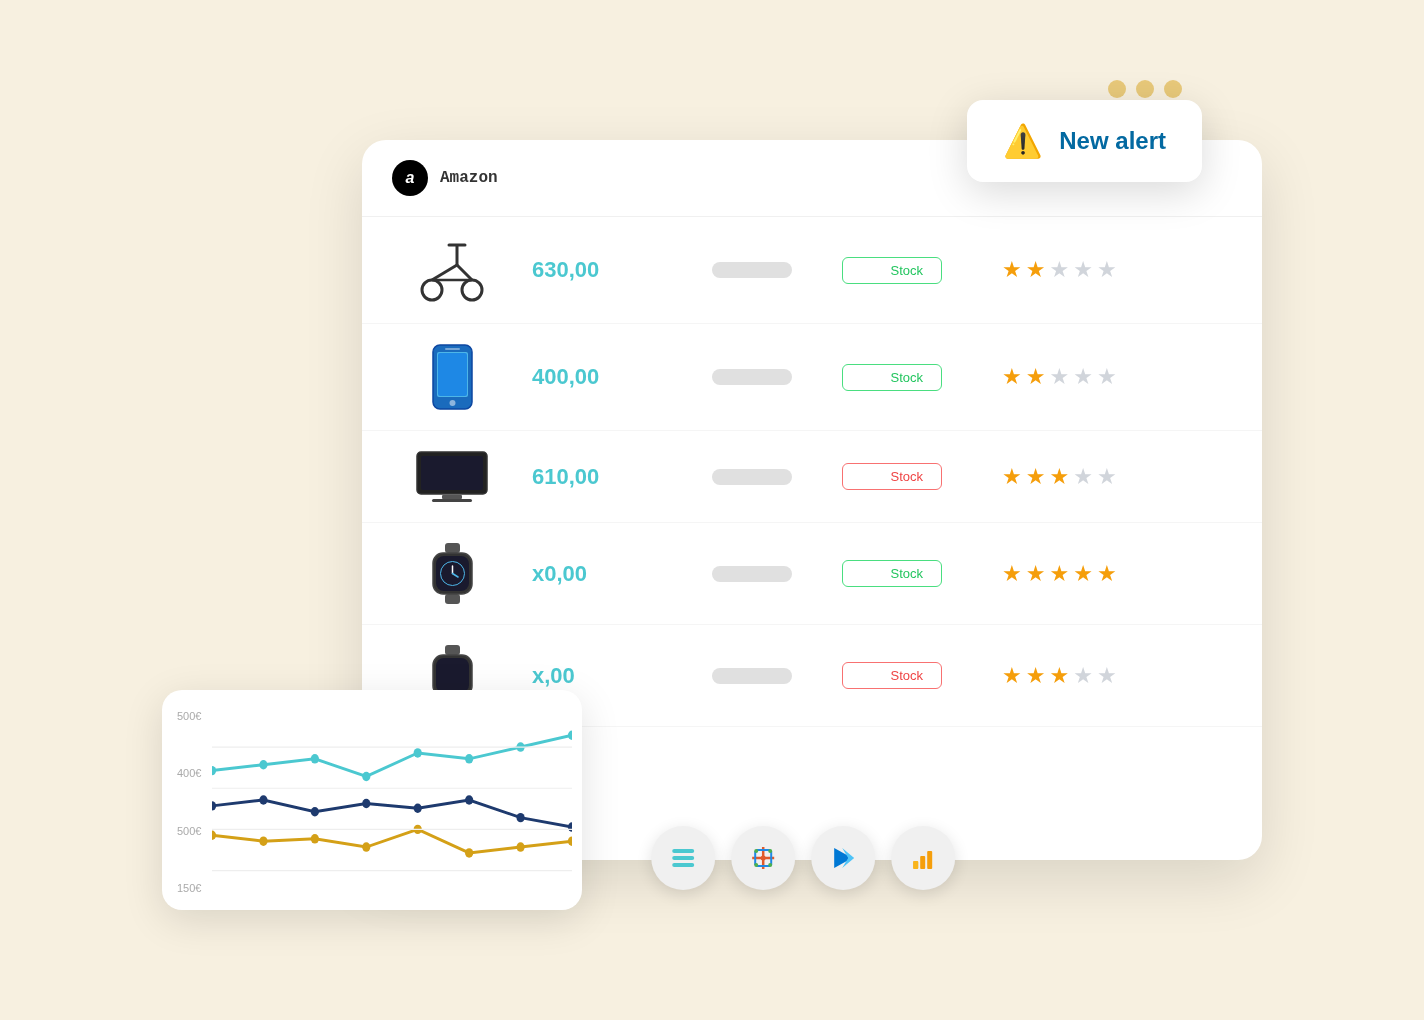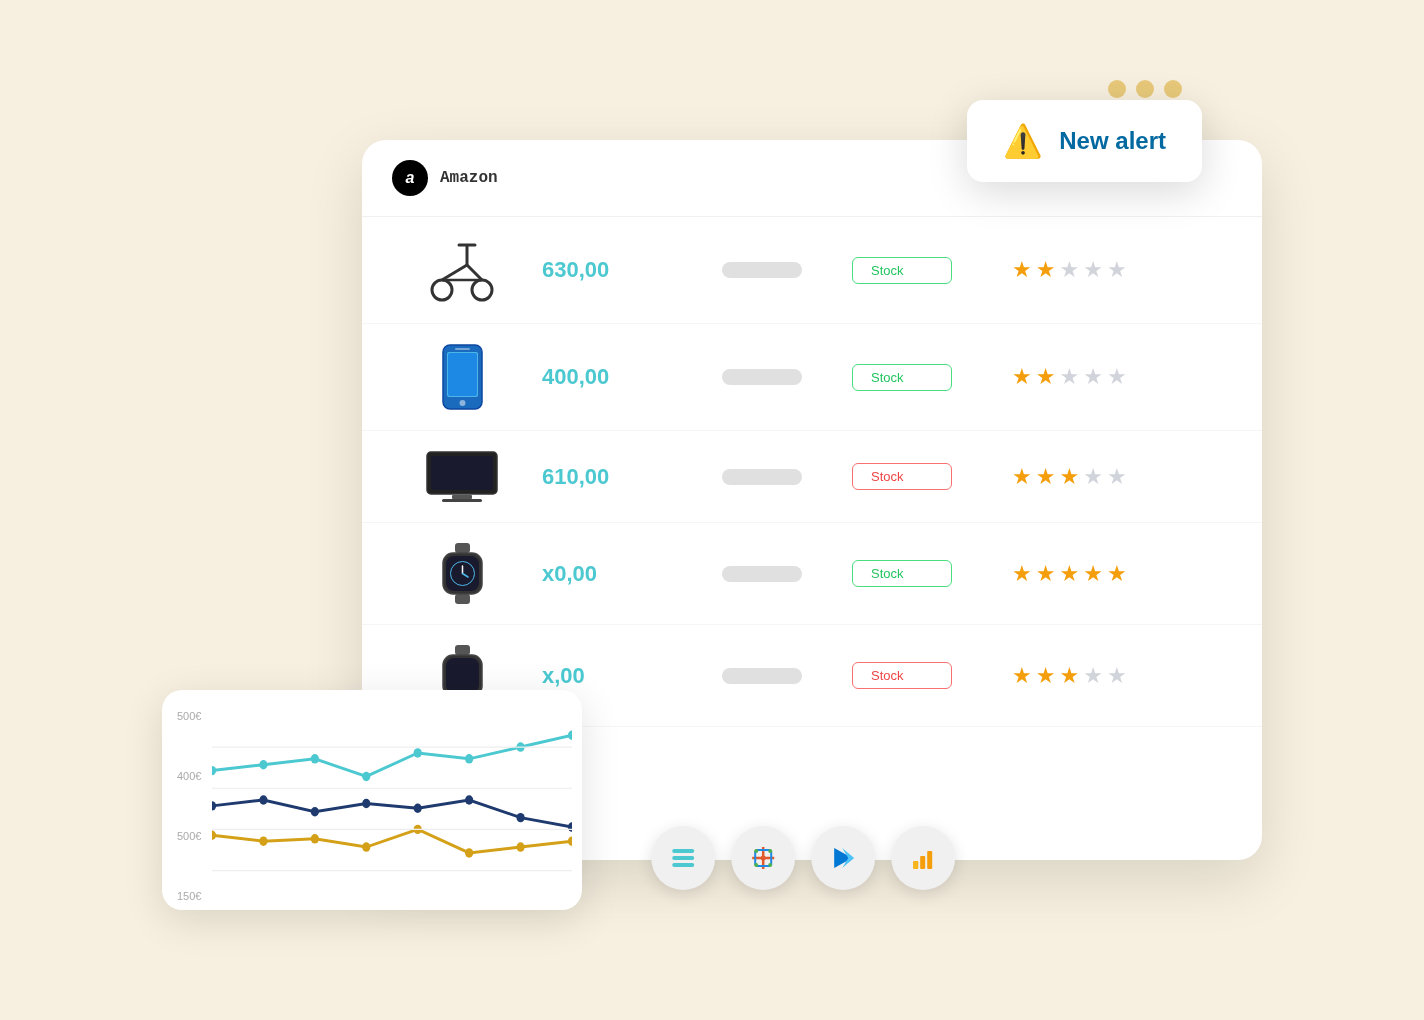--- a/index.html
+++ b/index.html
@@ -76,21 +76,21 @@
       font-family: Liberation Mono, monospace;
     }
 
     
     .product-list {
       padding: 0;
     }
     .product-row {
       display: flex;
       align-items: center;
-      padding: 18px 40px;
+      padding: 18px 30px;
       border-bottom: 1px solid #f5f5f5;
       gap: 0;
     }
     .product-image {
       width: 120px;
       display: flex;
       align-items: center;
       justify-content: center;
     }
     .product-price {
@@ -108,21 +108,21 @@
       margin-left: 40px;
     }
     .product-stock {
       margin-left: 50px;
       width: 100px;
     }
     .stock-badge {
       padding: 5px 18px;
       border-radius: 6px;
       font-size: 13px;
-      text-align: left;
+      text-align: right;
       background: #fff;
     }
     .stock-badge.green {
       border: 1.5px solid #4ade80;
       color: #22c55e;
     }
     .stock-badge.red {
       border: 1.5px solid #f87171;
       color: #ef4444;
     }
@@ -199,21 +199,21 @@
       padding: 20px;
       z-index: 5;
     }
     .chart-labels {
       display: flex;
       flex-direction: column;
       justify-content: space-between;
       position: absolute;
       left: 15px;
       top: 20px;
-      bottom: 8px;
+      bottom: 16px;
       font-size: 11px;
       color: #aaa;
     }
 
     
     .tool-buttons {
       position: absolute;
       bottom: 50px;
       left: 50%;
       transform: translateX(-20%);

